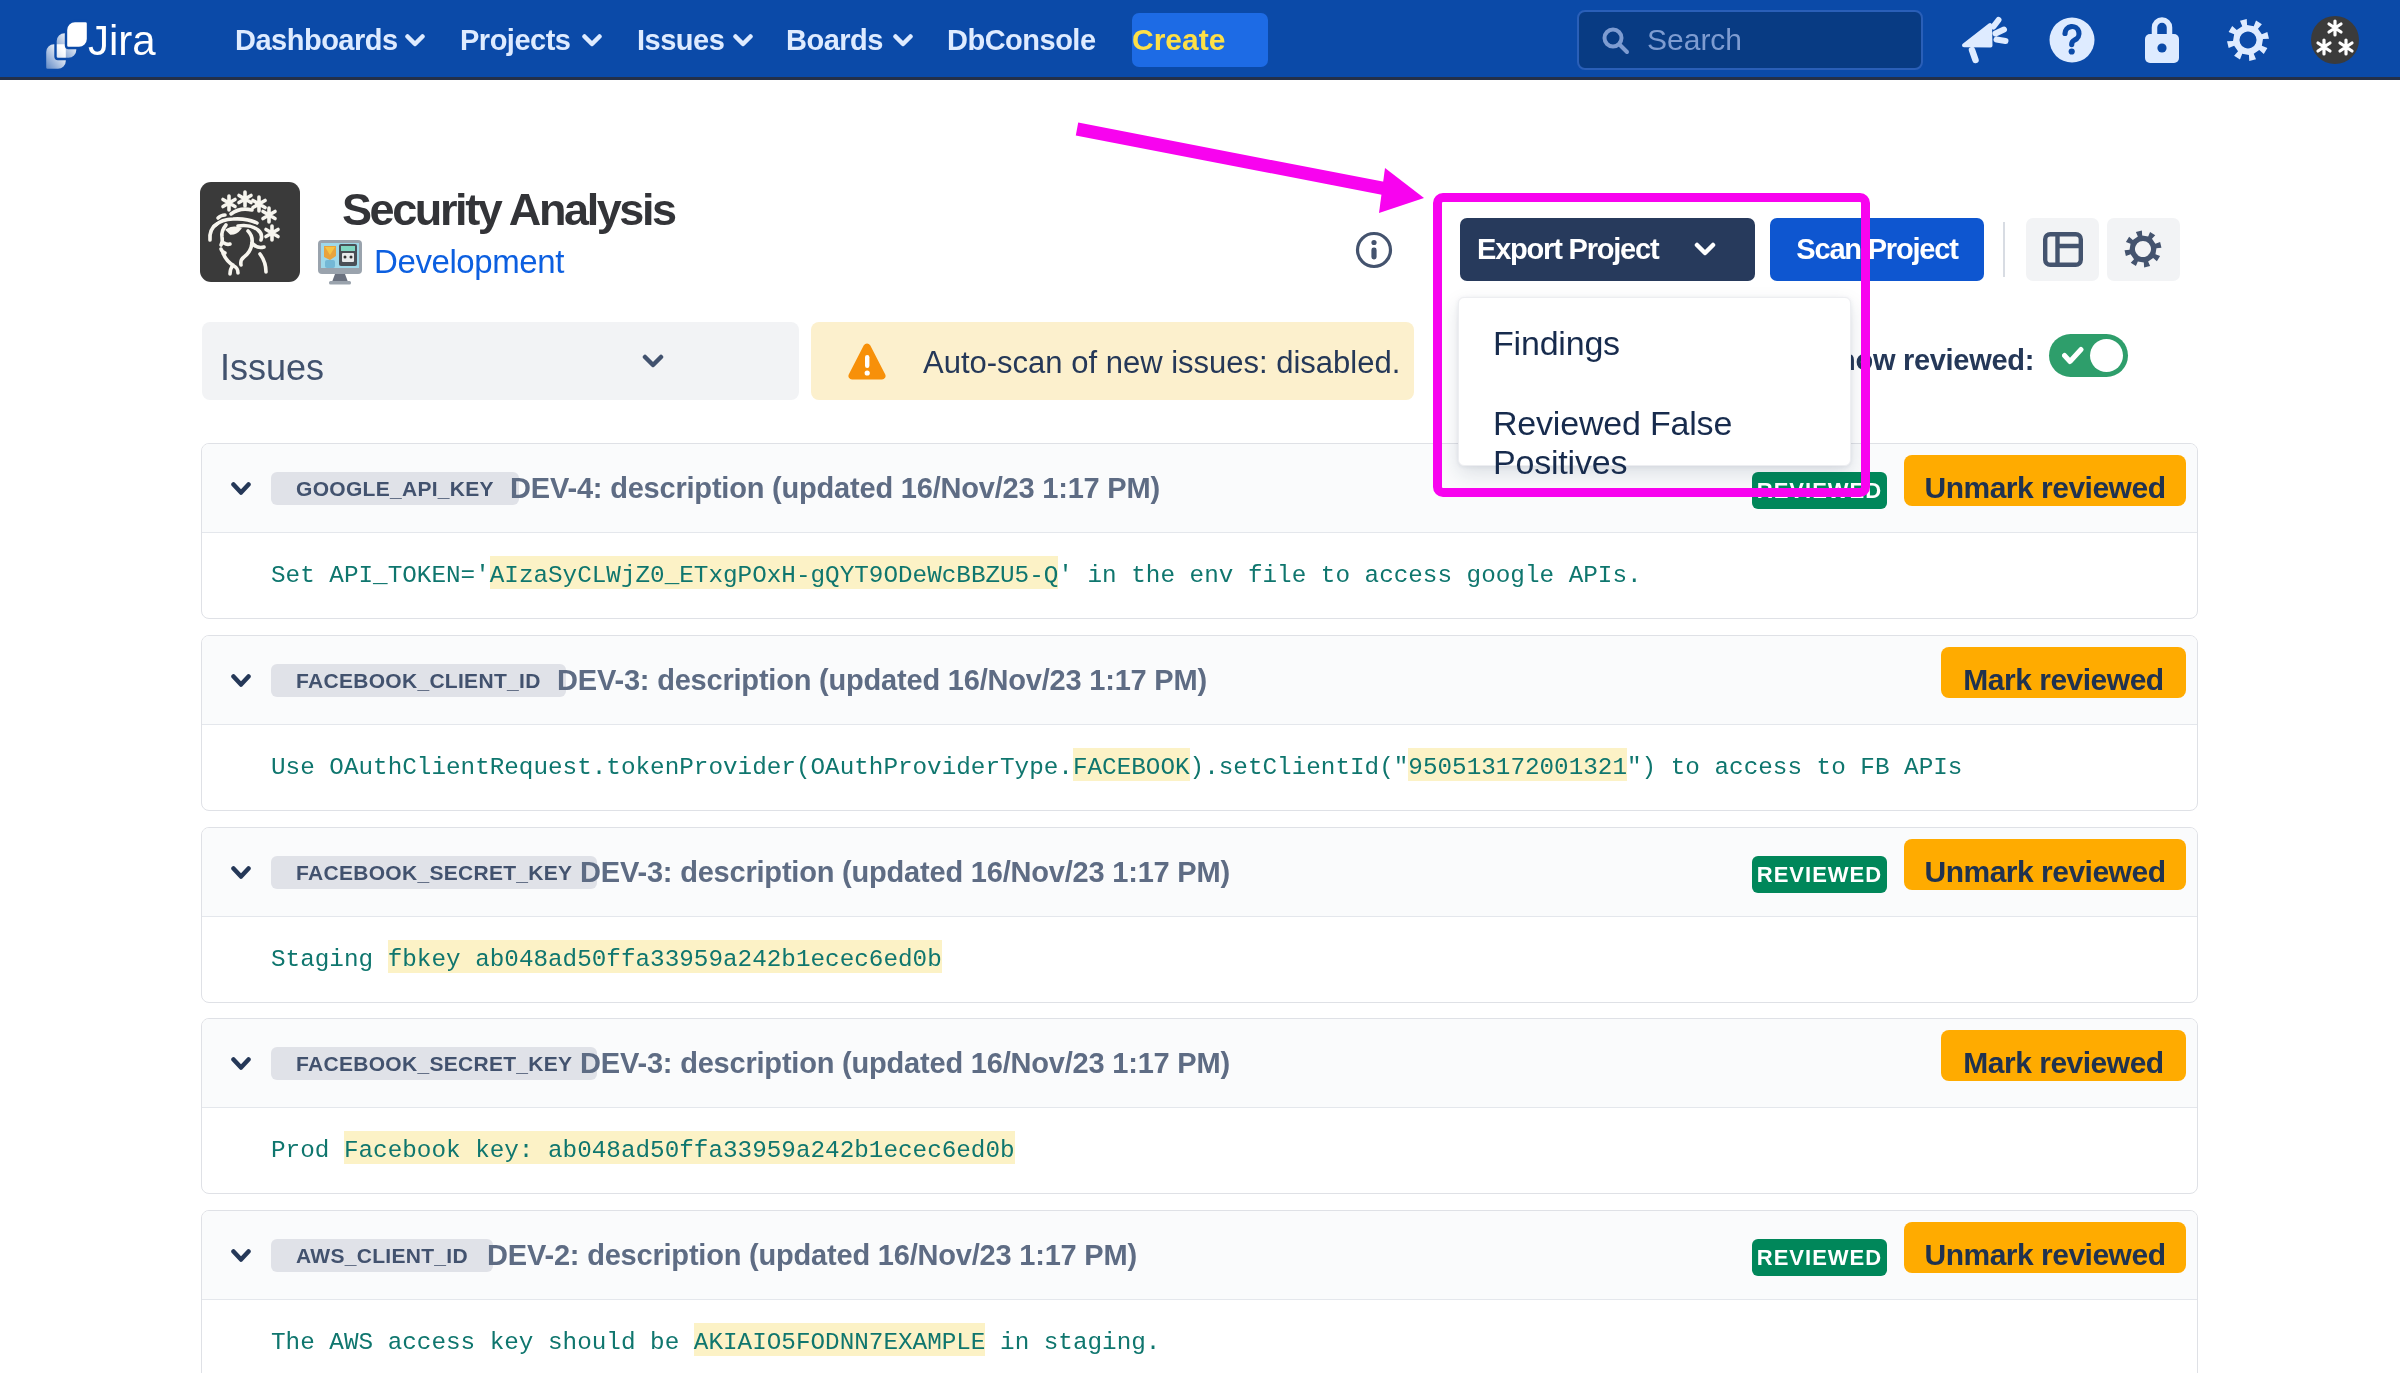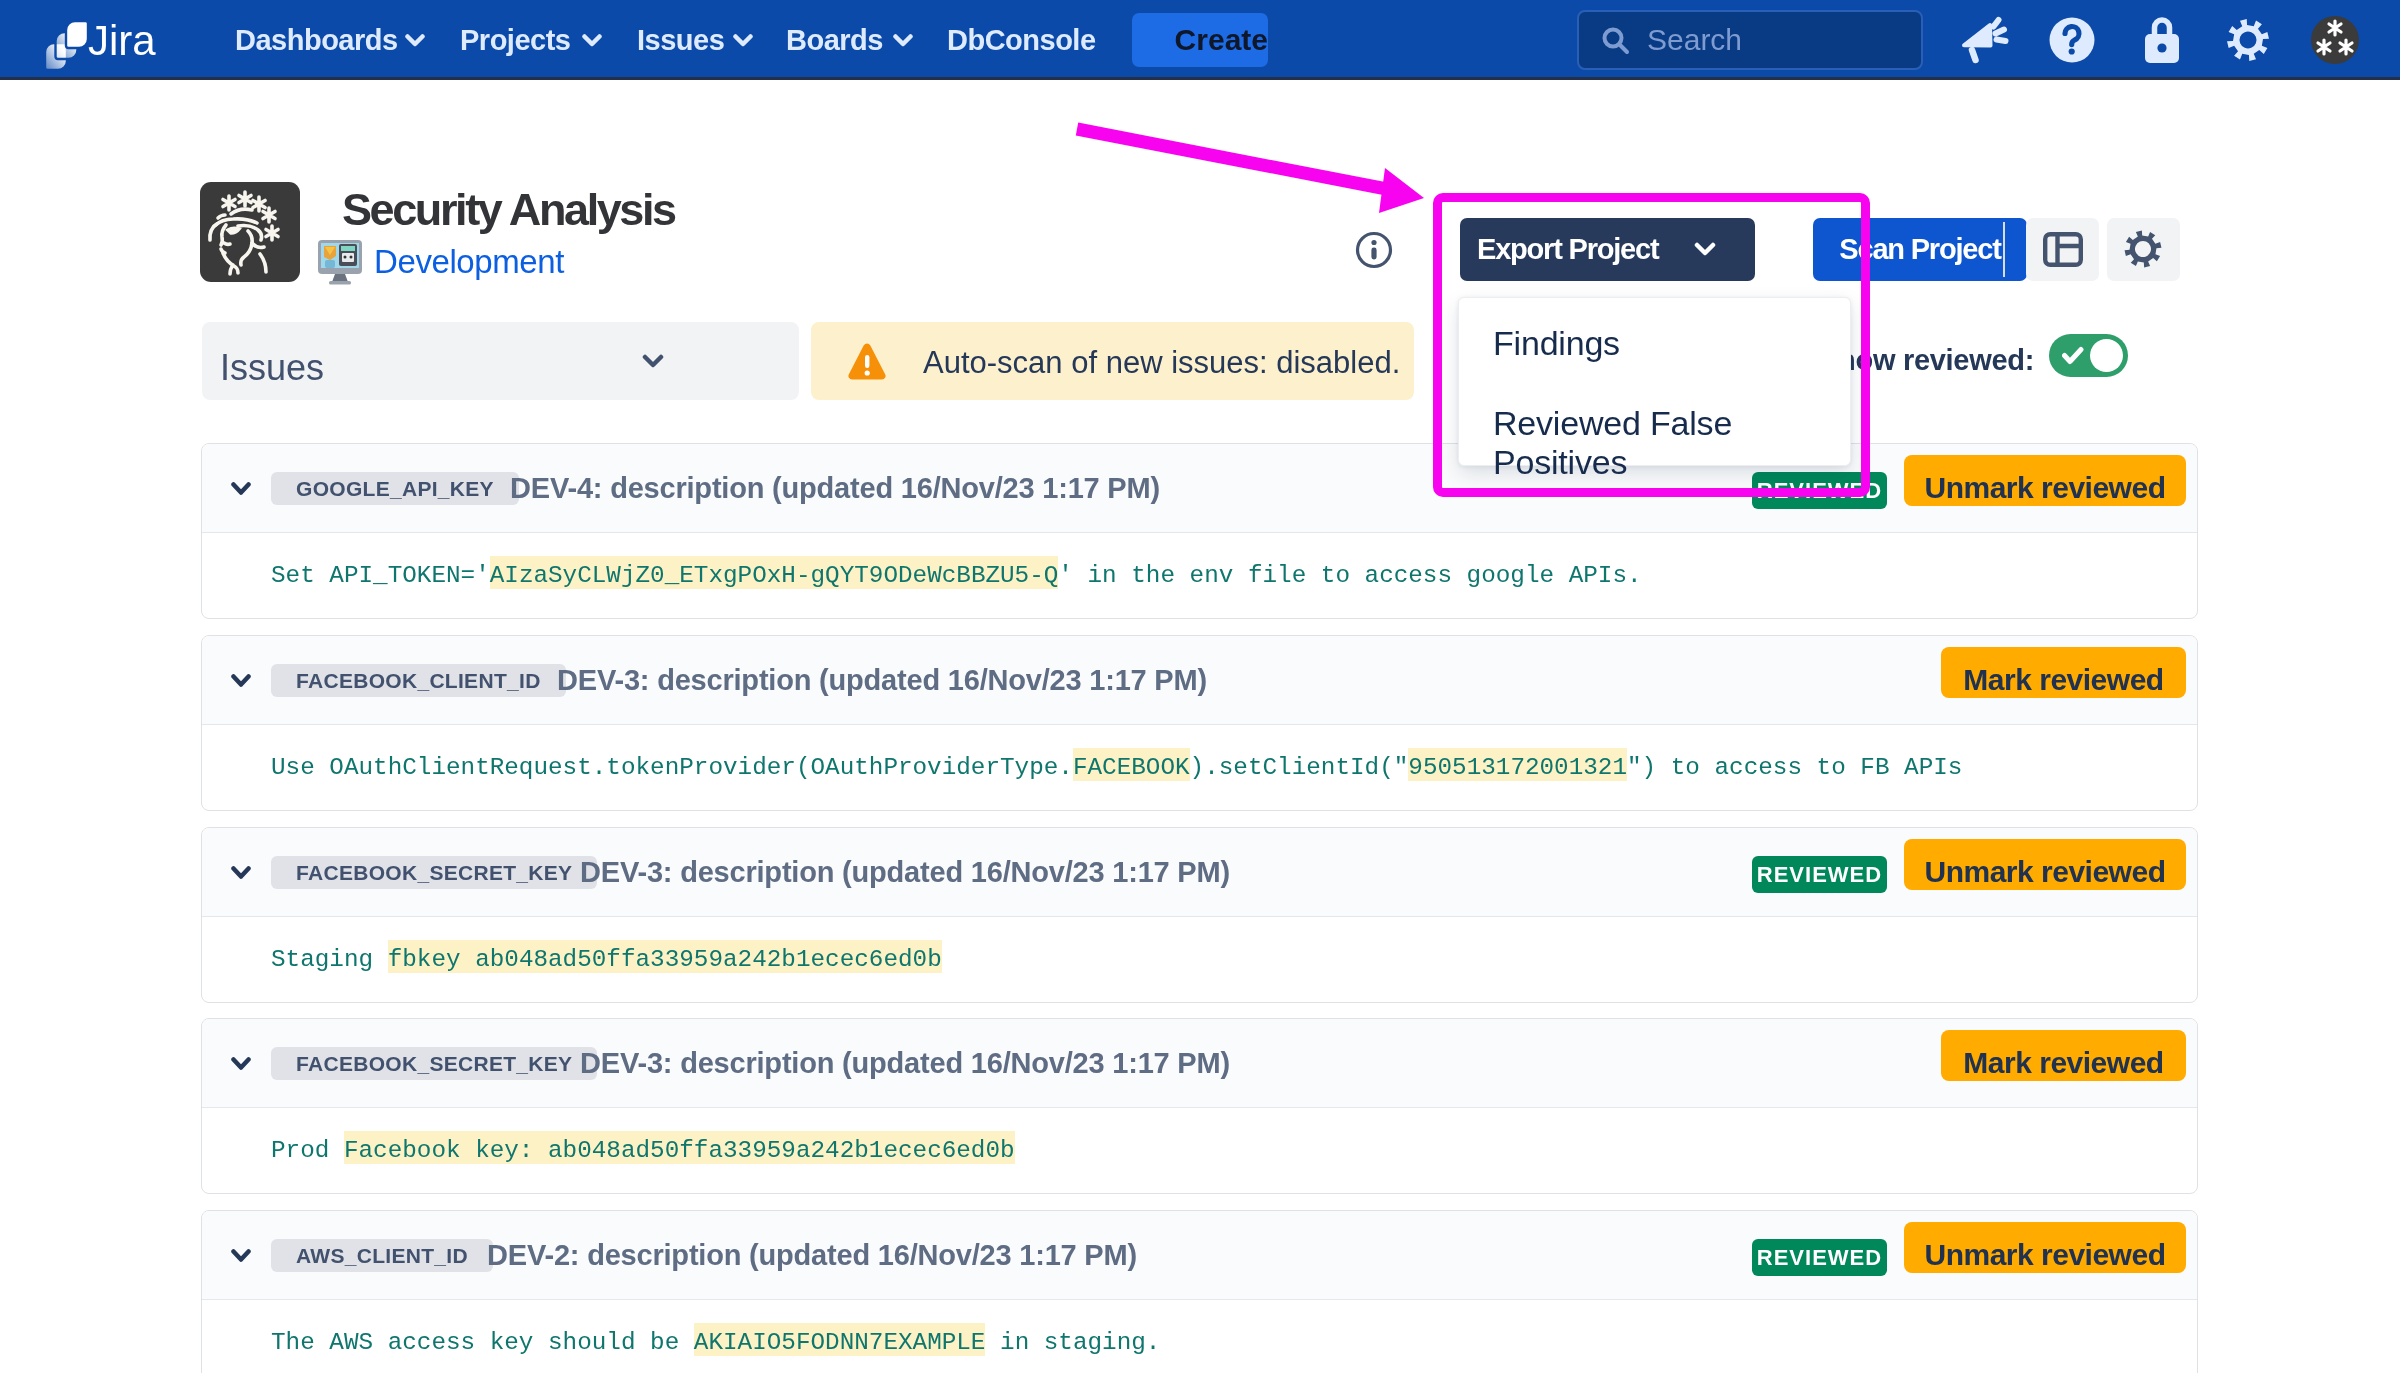--- a/index.html
+++ b/index.html
@@ -3,29 +3,29 @@
 <meta charset="utf-8">
 <style>
   * { margin:0; padding:0; box-sizing:border-box; }
   html,body { width:2400px; height:1373px; background:#fff; font-family:"Liberation Sans", sans-serif; }
   #page { position:relative; width:2400px; height:1373px; overflow:hidden; background:#fff; }
   .abs { position:absolute; }
   
   #nav { position:absolute; top:0; left:0; width:2400px; height:80px; background:#0B4AA8; border-bottom:3px solid #243049; }
   .navitem { position:absolute; top:2px; height:77px; line-height:77px; color:#DEEBFF; font-size:29px; font-weight:700; letter-spacing:-0.5px; white-space:nowrap; }
   .navchev { position:absolute; top:34px; }
-  #create { position:absolute; left:1132px; top:13px; width:136px; height:54px; background:#1D6BE5; border-radius:7px; color:#0f172a; font-size:30px; font-weight:700; text-align:right; line-height:54px; }
+  #create { position:absolute; left:1132px; top:13px; width:136px; height:54px; background:#1D6BE5; border-radius:7px; color:#fde047; font-size:30px; font-weight:700; text-align:left; line-height:54px; }
   #search { position:absolute; left:1577px; top:10px; width:346px; height:60px; background:#083B83; border:2px solid #2A5FB8; border-radius:8px; }
   #search .ph { position:absolute; left:68px; top:0; line-height:56px; font-size:30px; color:#7E9CD1; }
   
   #ptitle { position:absolute; left:316px; top:184px; font-size:45px; font-weight:700; color:#333438; letter-spacing:-2.4px;margin-left:26px; }
   #pdev { position:absolute; left:374px; top:243px; font-size:33px; font-weight:500; color:#0C5FE0; letter-spacing:-0.4px; }
   .hbtn { position:absolute; top:218px; height:63px; border-radius:7px; color:#fff; font-size:29px; font-weight:700; letter-spacing:-1.2px; }
   #exportbtn { left:1460px; width:295px; background:#273A5C; line-height:63px; padding-left:17px; }
-  #scanbtn { left:1770px; width:214px; background:#0E56D0; line-height:63px; text-align:center;margin-left:43px; }
+  #scanbtn { left:1770px; width:214px; background:#0E56D0; line-height:63px; text-align:center; }
   .iconbtn { position:absolute; top:218px; width:73px; height:63px; background:#F2F3F5; border-radius:7px; }
   #sep { position:absolute; left:2003px; top:222px; width:2px; height:55px; background:#D8DCE3; }
   
   #dropdown { position:absolute; left:1458px; top:297px; width:393px; height:169px; background:#fff; border:1px solid #EDEEF1; border-radius:6px; box-shadow:0 8px 20px rgba(23,43,77,.13), 0 1px 4px rgba(23,43,77,.08); z-index:40; }
   .dditem { position:absolute; left:34px; font-size:34px; color:#172B4D; letter-spacing:-0.2px; }
   
   #issuesbox { position:absolute; left:202px; top:322px; width:597px; height:78px; background:#F2F3F5; border-radius:8px; }
   #issuesbox .t { position:absolute; left:18px; top:9px; line-height:74px; font-size:36px; color:#42526E; }
   #banner { position:absolute; left:811px; top:322px; width:603px; height:78px; background:#FCF0CD; border-radius:8px; }
   #banner .t { position:absolute; left:112px; top:3px; line-height:76px; font-size:31px; font-weight:500; color:#253858; white-space:nowrap; }

